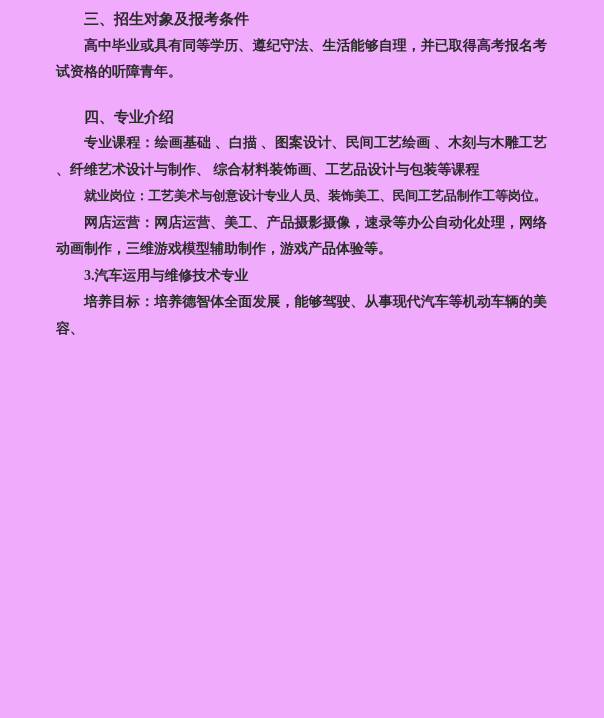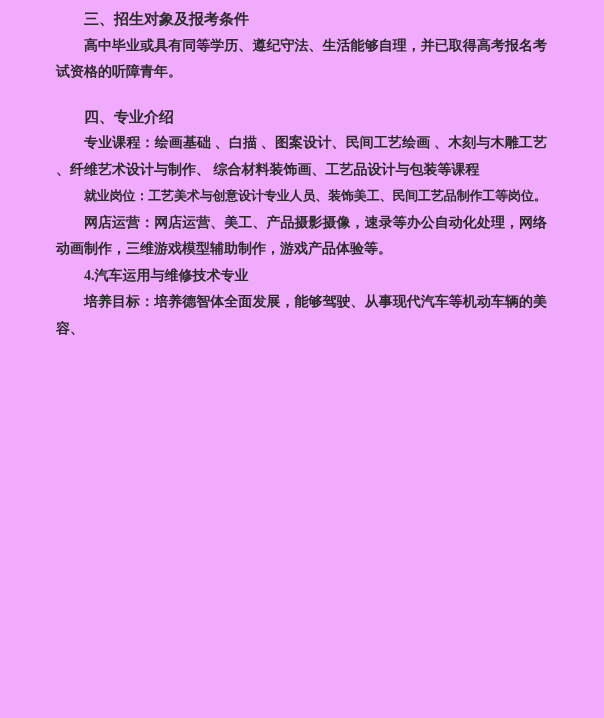--- a/index.html
+++ b/index.html
@@ -55,17 +55,17 @@
 
   <p class="para">专业课程：绘画基础 、白描 、图案设计、民间工艺绘画 、木刻与木雕工艺 、纤维艺术设计与制作、 综合材料装饰画、工艺品设计与包装等课程</p>
 
   <p class="para compact">就业岗位：工艺美术与创意设计专业人员、装饰美工、民间工艺品制作工等岗位。</p>
 
 
 
 
   <p class="para">网店运营：网店运营、美工、产品摄影摄像，速录等办公自动化处理，网络动画制作，三维游戏模型辅助制作，游戏产品体验等。</p>
 
-  <p class="para">4.汽车运用与维修技术专业</p>
+  <p class="para">3.汽车运用与维修技术专业</p>
 
   <p class="para">培养目标：培养德智体全面发展，能够驾驶、从事现代汽车等机动车辆的美容、</p>
 
 </div>
 
 </body></html>

